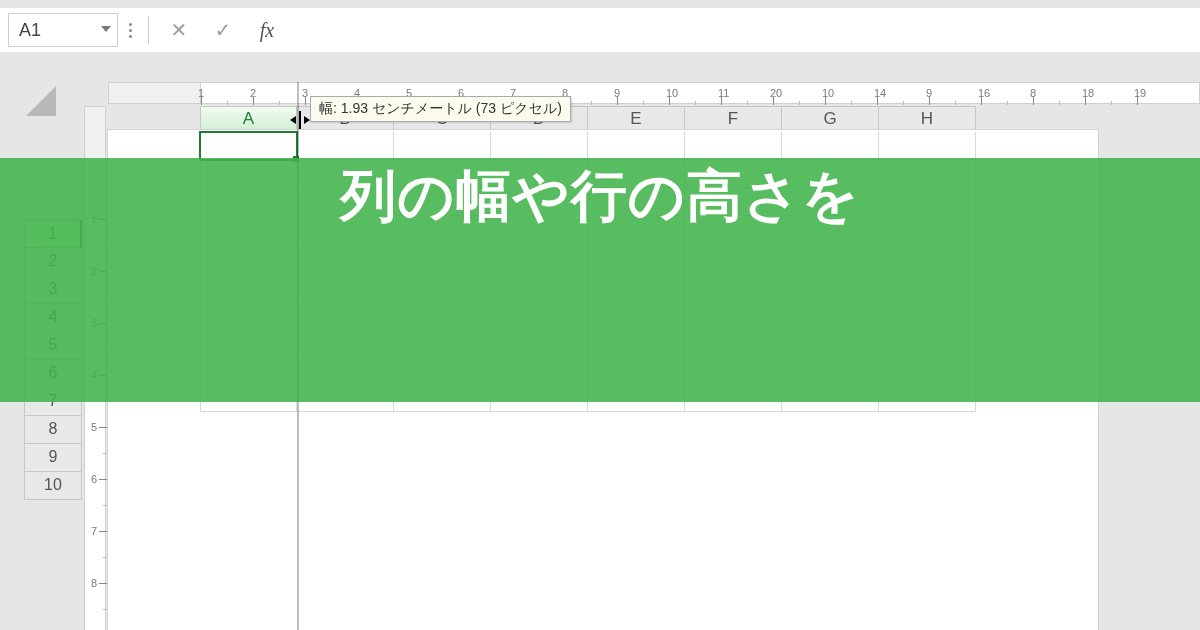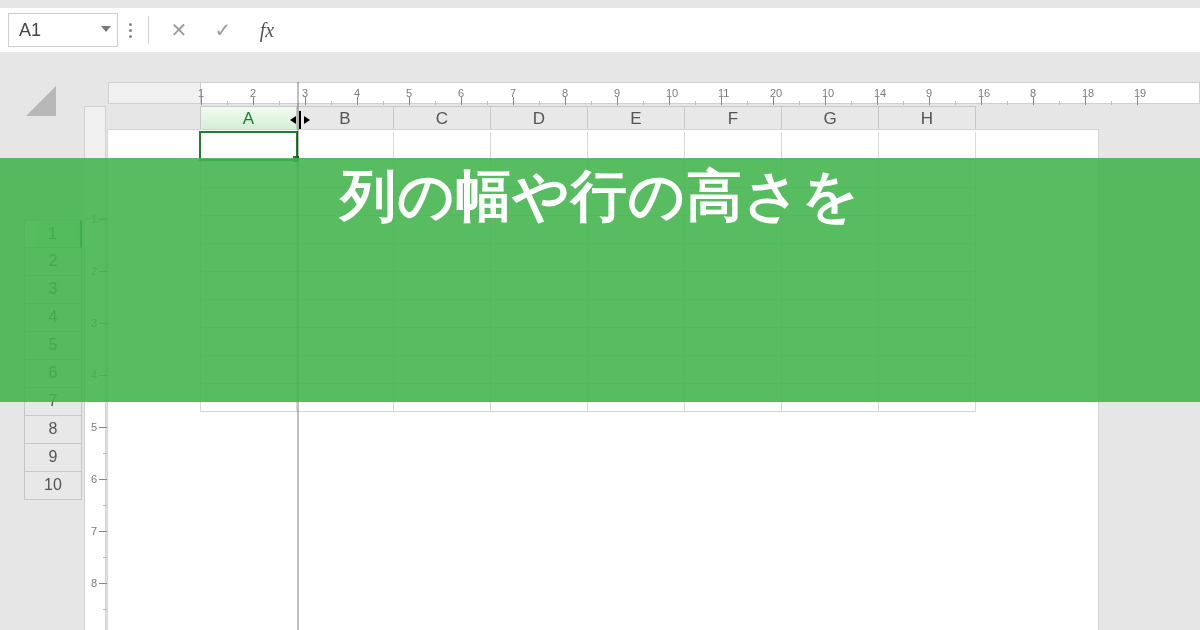--- a/index.html
+++ b/index.html
@@ -318,17 +318,18 @@
       <div class="rh">9</div>
       <div class="rh">10</div>
     </div>
 
   <div class="guide"></div>
   <div class="resize-cursor">
     <span class="al"></span>
       <span class="bar"></span>
       <span class="ar"></span>
   </div>
+  <div class="tooltip">幅: 1.93 センチメートル (73 ピクセル)</div>
 </div>
 
 <div class="banner">
   <div class="t">列の幅や行の高さを</div>
 </div>
 
 </body></html>

